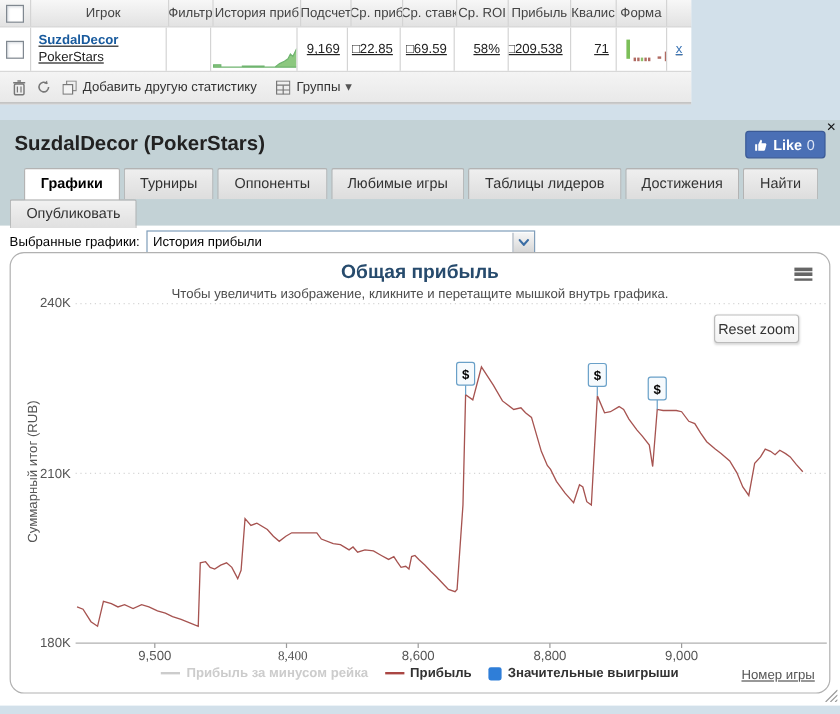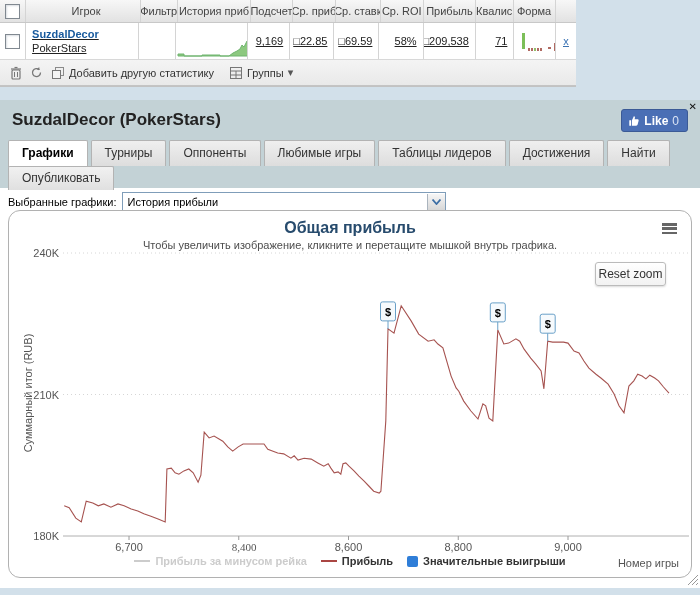--- a/index.html
+++ b/index.html
@@ -29,21 +29,21 @@
 
   
   .panel{position:absolute;left:0;top:100px;width:700px;height:488px;background:#fff;}
   .panel-head{position:absolute;left:0;top:0;width:700px;height:88px;background:#c3d2d6;}
   .panel-title{position:absolute;left:12px;top:10px;font-size:17px;font-weight:600;color:#222;}
   .like-btn{position:absolute;right:12px;top:9px;height:21px;padding:0 8px 0 6px;background:#4a6fb5;
     border:1px solid #3b5a96;border-radius:3px;color:#fff;font-size:12px;font-weight:bold;
     display:flex;align-items:center;gap:4px;}
   .like-zero{font-weight:normal;color:#dbe4f5;}
   .panel-close{position:absolute;right:3px;top:1px;font-size:10px;font-weight:bold;color:#111;cursor:default;}
-  .tabs{position:absolute;left:8px;top:40px;display:flex;gap:3px;justify-content:center;}
+  .tabs{position:absolute;left:20px;top:40px;display:flex;gap:3px;justify-content:center;}
   .tabs2{position:absolute;left:8px;top:66px;display:flex;}
   .tab{height:25px;line-height:25px;padding:0 13px;background:linear-gradient(#efefef,#ddd);
     border:1px solid #b3b3b3;border-bottom:none;border-radius:2px 2px 0 0;font-size:12px;color:#333;}
   .tab.active{background:#fff;font-weight:bold;color:#000;height:26px;}
   .tab.r2{height:23px;line-height:23px;background:linear-gradient(#f1f1f1,#e0e0e0);}
   .selrow{position:absolute;left:8px;top:92px;display:flex;align-items:center;font-size:11px;color:#000;}
   .selbox{margin-left:6px;width:322px;height:18px;border:1px solid #7f9db9;background:#fff;
     display:flex;align-items:center;position:relative;}
   .selval{flex:1;padding-left:4px;font-size:11px;color:#000;}
   .selbtn{width:17px;height:16px;margin:0;background:linear-gradient(#f6f6f6,#d7d7d7);
@@ -69,21 +69,21 @@
   .ylab{position:absolute;width:44px;text-align:right;font-size:11px;color:#555;}
   .xlab{position:absolute;width:44px;text-align:center;font-size:11px;color:#555;top:330px;}
   .yaxis-title{position:absolute;left:-56px;top:176px;width:150px;text-align:center;font-size:11px;
     color:#555;transform:rotate(-90deg);}
   .legend{position:absolute;left:0;top:344px;width:600px;display:flex;justify-content:center;
     align-items:center;gap:14px;font-size:11px;font-weight:bold;color:#333;}
   .legend-item{display:flex;align-items:center;gap:5px;}
   .lg-line{width:16px;height:0;border-top:2px solid #999;}
   .lg-sq{width:11px;height:11px;border-radius:2px;}
   .legend-item.disabled{color:#ccc;}
-  .xaxis-title{position:absolute;right:12px;top:346px;font-size:11px;color:#555;}
+  .xaxis-title{position:absolute;right:12px;top:346px;font-size:11px;color:#555;text-decoration:underline;}
   .grip{position:absolute;right:2px;bottom:3px;width:12px;height:12px;}
 
   .sparksvg{display:block;}
 </style>
 </head>
 <body>
 
 <div class="root">
 
   <div class="grid">
@@ -246,21 +246,21 @@
           <rect x="481.3" y="91.9" width="15" height="19" rx="2" fill="#f6fafd" stroke="#69a0c8"></rect>
           <text class="flagtxt" x="488.76" y="105.9">$</text>
           <line x1="538.69625" y1="130.20166666666665" x2="538.69625" y2="122.20166666666665" stroke="#69a0c8"></line>
           <rect x="531.2" y="103.2" width="15" height="19" rx="2" fill="#f6fafd" stroke="#69a0c8"></rect>
           <text class="flagtxt" x="538.69625" y="117.2">$</text>
         </svg>
       <div id="plot-labels">
           <div class="ylab" style="left: 6px; top: 319px;">180K</div>
           <div class="ylab" style="left: 6px; top: 177.5px;">210K</div>
           <div class="ylab" style="left: 6px; top: 36px;">240K</div>
-          <div class="xlab" style="left: 98px;">6,700</div>
+          <div class="xlab" style="left: 98px;">9,500</div>
           <div class="xlab" style="left: 213px; font-family: Liberation Serif, serif;">8,400</div>
           <div class="xlab" style="left: 317.5px;">8,600</div>
           <div class="xlab" style="left: 427.25px;">8,800</div>
           <div class="xlab" style="left: 537px;">9,000</div>
         </div>
       <div class="legend" style="left:41px">
         <div class="legend-item disabled">
           <span class="lg-line" style="border-top-color: rgb(204, 204, 204);"></span>
           <span>Прибыль за минусом рейка</span>
         </div>

